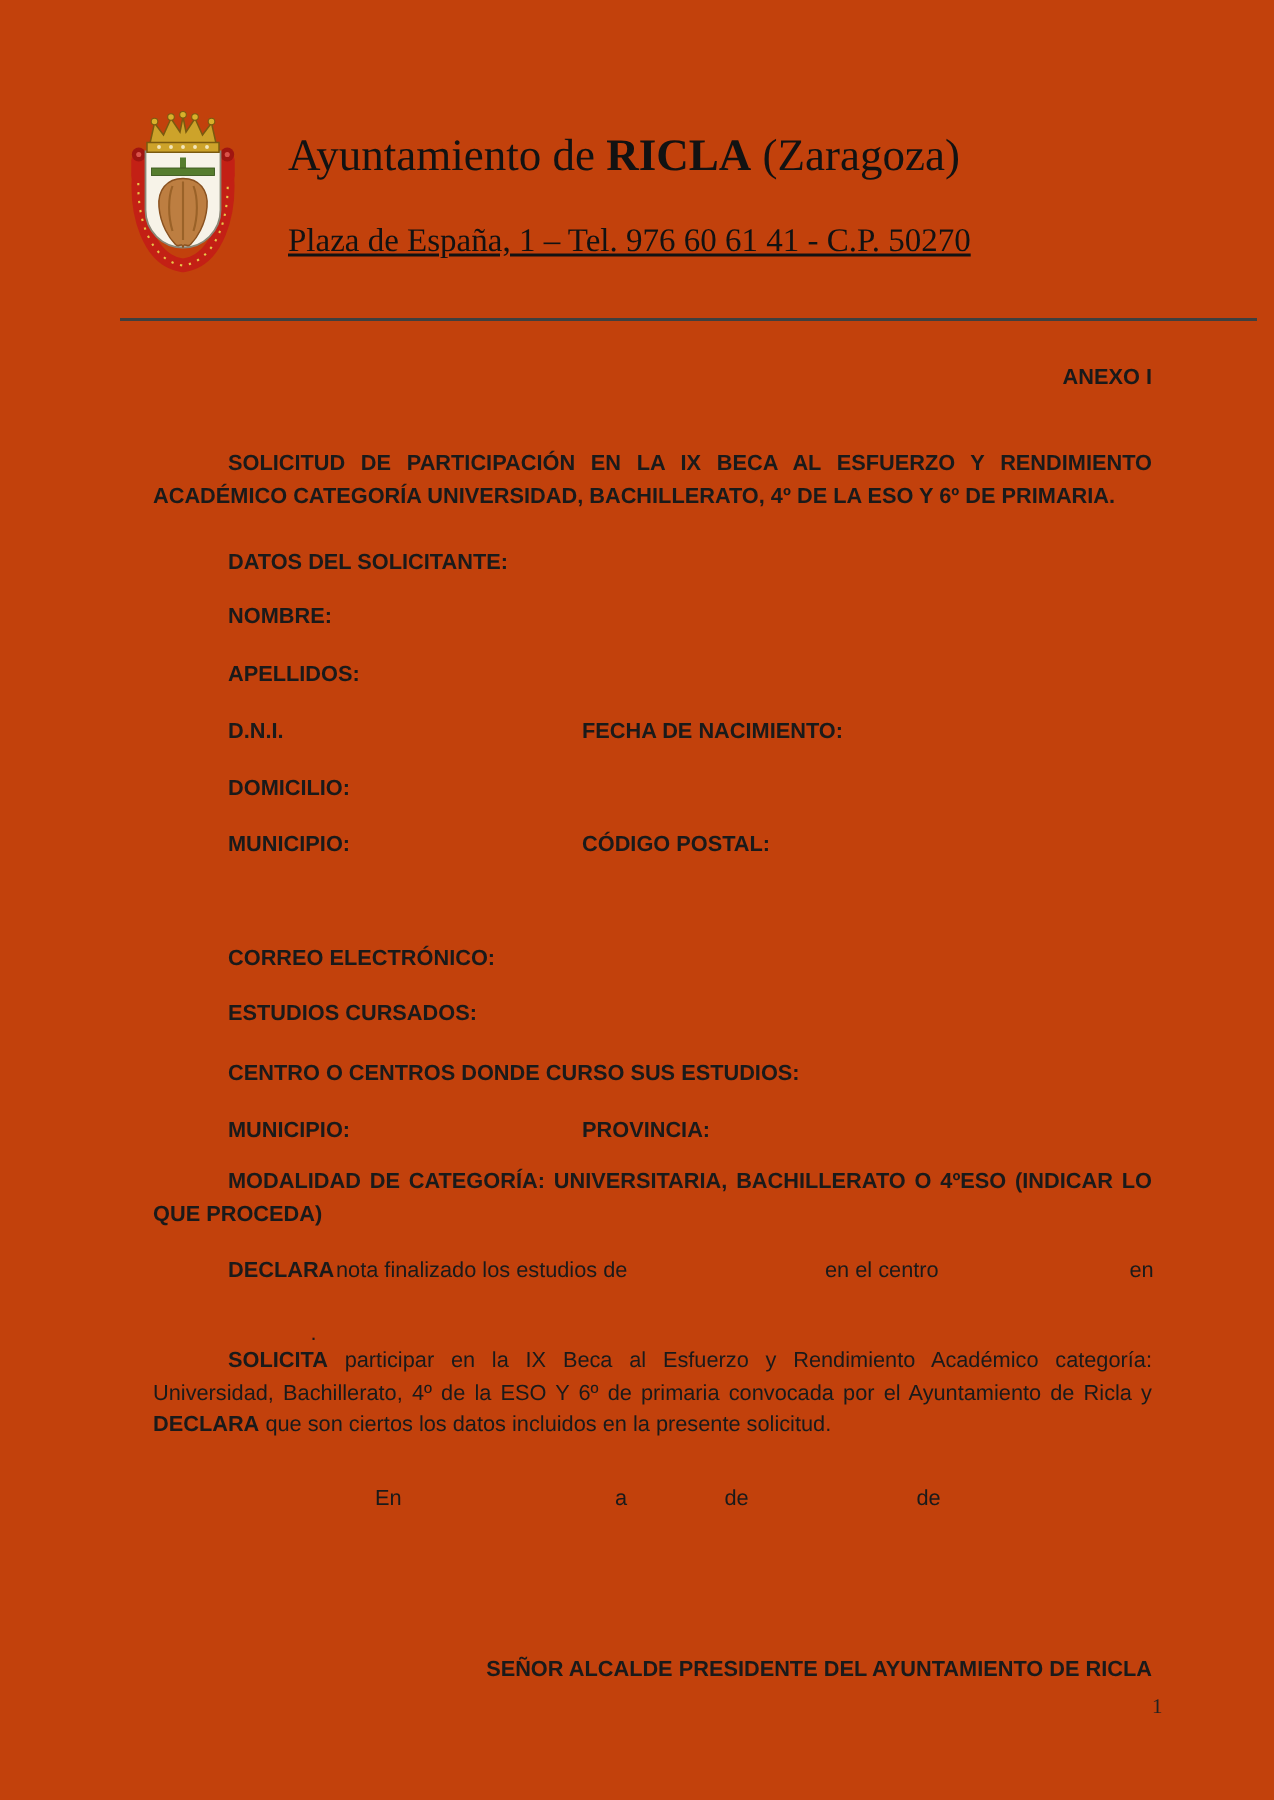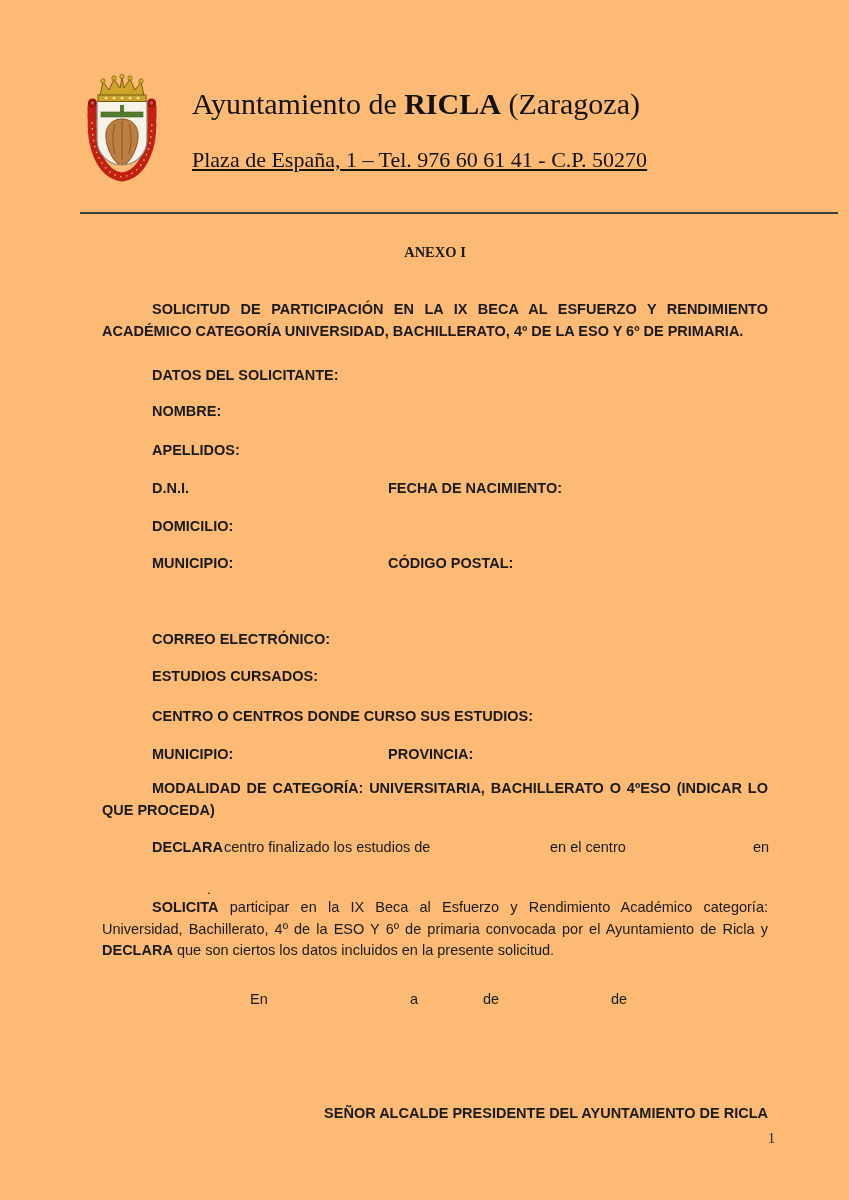--- a/index.html
+++ b/index.html
@@ -1,39 +1,39 @@
 <!DOCTYPE html>
 <html><head>
 <meta charset="utf-8">
 <style>
   * { margin:0; padding:0; box-sizing:border-box; }
   html,body { background:#ffffff; }
   .page {
-    position:relative; width:849px; height:1200px; background:#fdba74;
+    position:relative; width:849px; height:1200px; background:#c2410c;
     font-family:"Liberation Sans", sans-serif; color:#1a1a1a; overflow:hidden;
   }
   
   .crest { position:absolute; left:86px; top:70px; width:72px; height:118px; }
   .hdr-title {
     position:absolute; left:192px; top:86px; width:560px;
     font-family:"Liberation Serif", serif; font-size:30px; line-height:36px; color:#121212;
     white-space:nowrap;
   }
   .hdr-title b { font-weight:bold; }
   .hdr-address {
     position:absolute; left:192px; top:146px; width:600px;
     font-family:"Liberation Serif", serif; font-size:22px; line-height:28px; color:#121212;
     white-space:nowrap;
     text-decoration:underline;
   }
   .rule { position:absolute; left:80px; top:212px; width:758px; height:2px; background:#3f3f3f; }
   
   .content { position:absolute; left:102px; top:238px; width:666px; height:960px; font-size:14.5px; }
   .abs { position:absolute; left:0; right:0; }
-  .annex-title { top:6px; text-align:center; font-weight:bold;font-family:Liberation Serif, serif; }
+  .annex-title { top:6px; text-align:right; font-weight:bold; }
   .para { text-align:justify; text-indent:50px; line-height:21.5px; }
   .b { font-weight:bold; }
   .intro { top:61px; font-weight:bold; }
   .row { position:absolute; left:50px; right:0; font-weight:bold; white-space:nowrap; }
   .col2 { position:absolute; left:236px; top:0; }
   .modalidad { top:540px; font-weight:bold; }
   .declara-block { top:601px; height:70px; }
   .dline { position:absolute; left:0; right:0; height:21px; white-space:nowrap; }
   .dline span { position:absolute; top:0; }
   .solicita { top:659px; }
@@ -115,21 +115,21 @@
 
     <div class="row" style="top:470px"><span>CENTRO O CENTROS DONDE CURSO SUS ESTUDIOS:</span></div>
 
     <div class="row" style="top:508px"><span>MUNICIPIO:</span><span class="col2">PROVINCIA:</span></div>
 
     <div class="abs para modalidad">MODALIDAD DE CATEGORÍA: UNIVERSITARIA, BACHILLERATO O 4ºESO (INDICAR LO QUE PROCEDA)</div>
 
     <div class="abs declara-block">
       <div class="dline" style="top:0">
         <span class="b" style="left:50px">DECLARA</span>
-        <span style="left:122px">centro finalizado los estudios de</span>
+        <span style="left:122px">nota finalizado los estudios de</span>
         <span style="left:448px">en el centro</span>
         <span style="left:651px">en</span>
       </div>
       <div class="dline" style="top:42px">
         <span style="left:105px">.</span>
       </div>
     </div>
 
     <div class="abs para solicita"><span class="b">SOLICITA</span><span> participar en la IX Beca al Esfuerzo y Rendimiento Académico categoría: Universidad, Bachillerato, 4º de la ESO Y 6º de primaria convocada por el Ayuntamiento de Ricla y </span><span class="b">DECLARA</span><span> que son ciertos los datos incluidos en la presente solicitud.</span></div>
 

